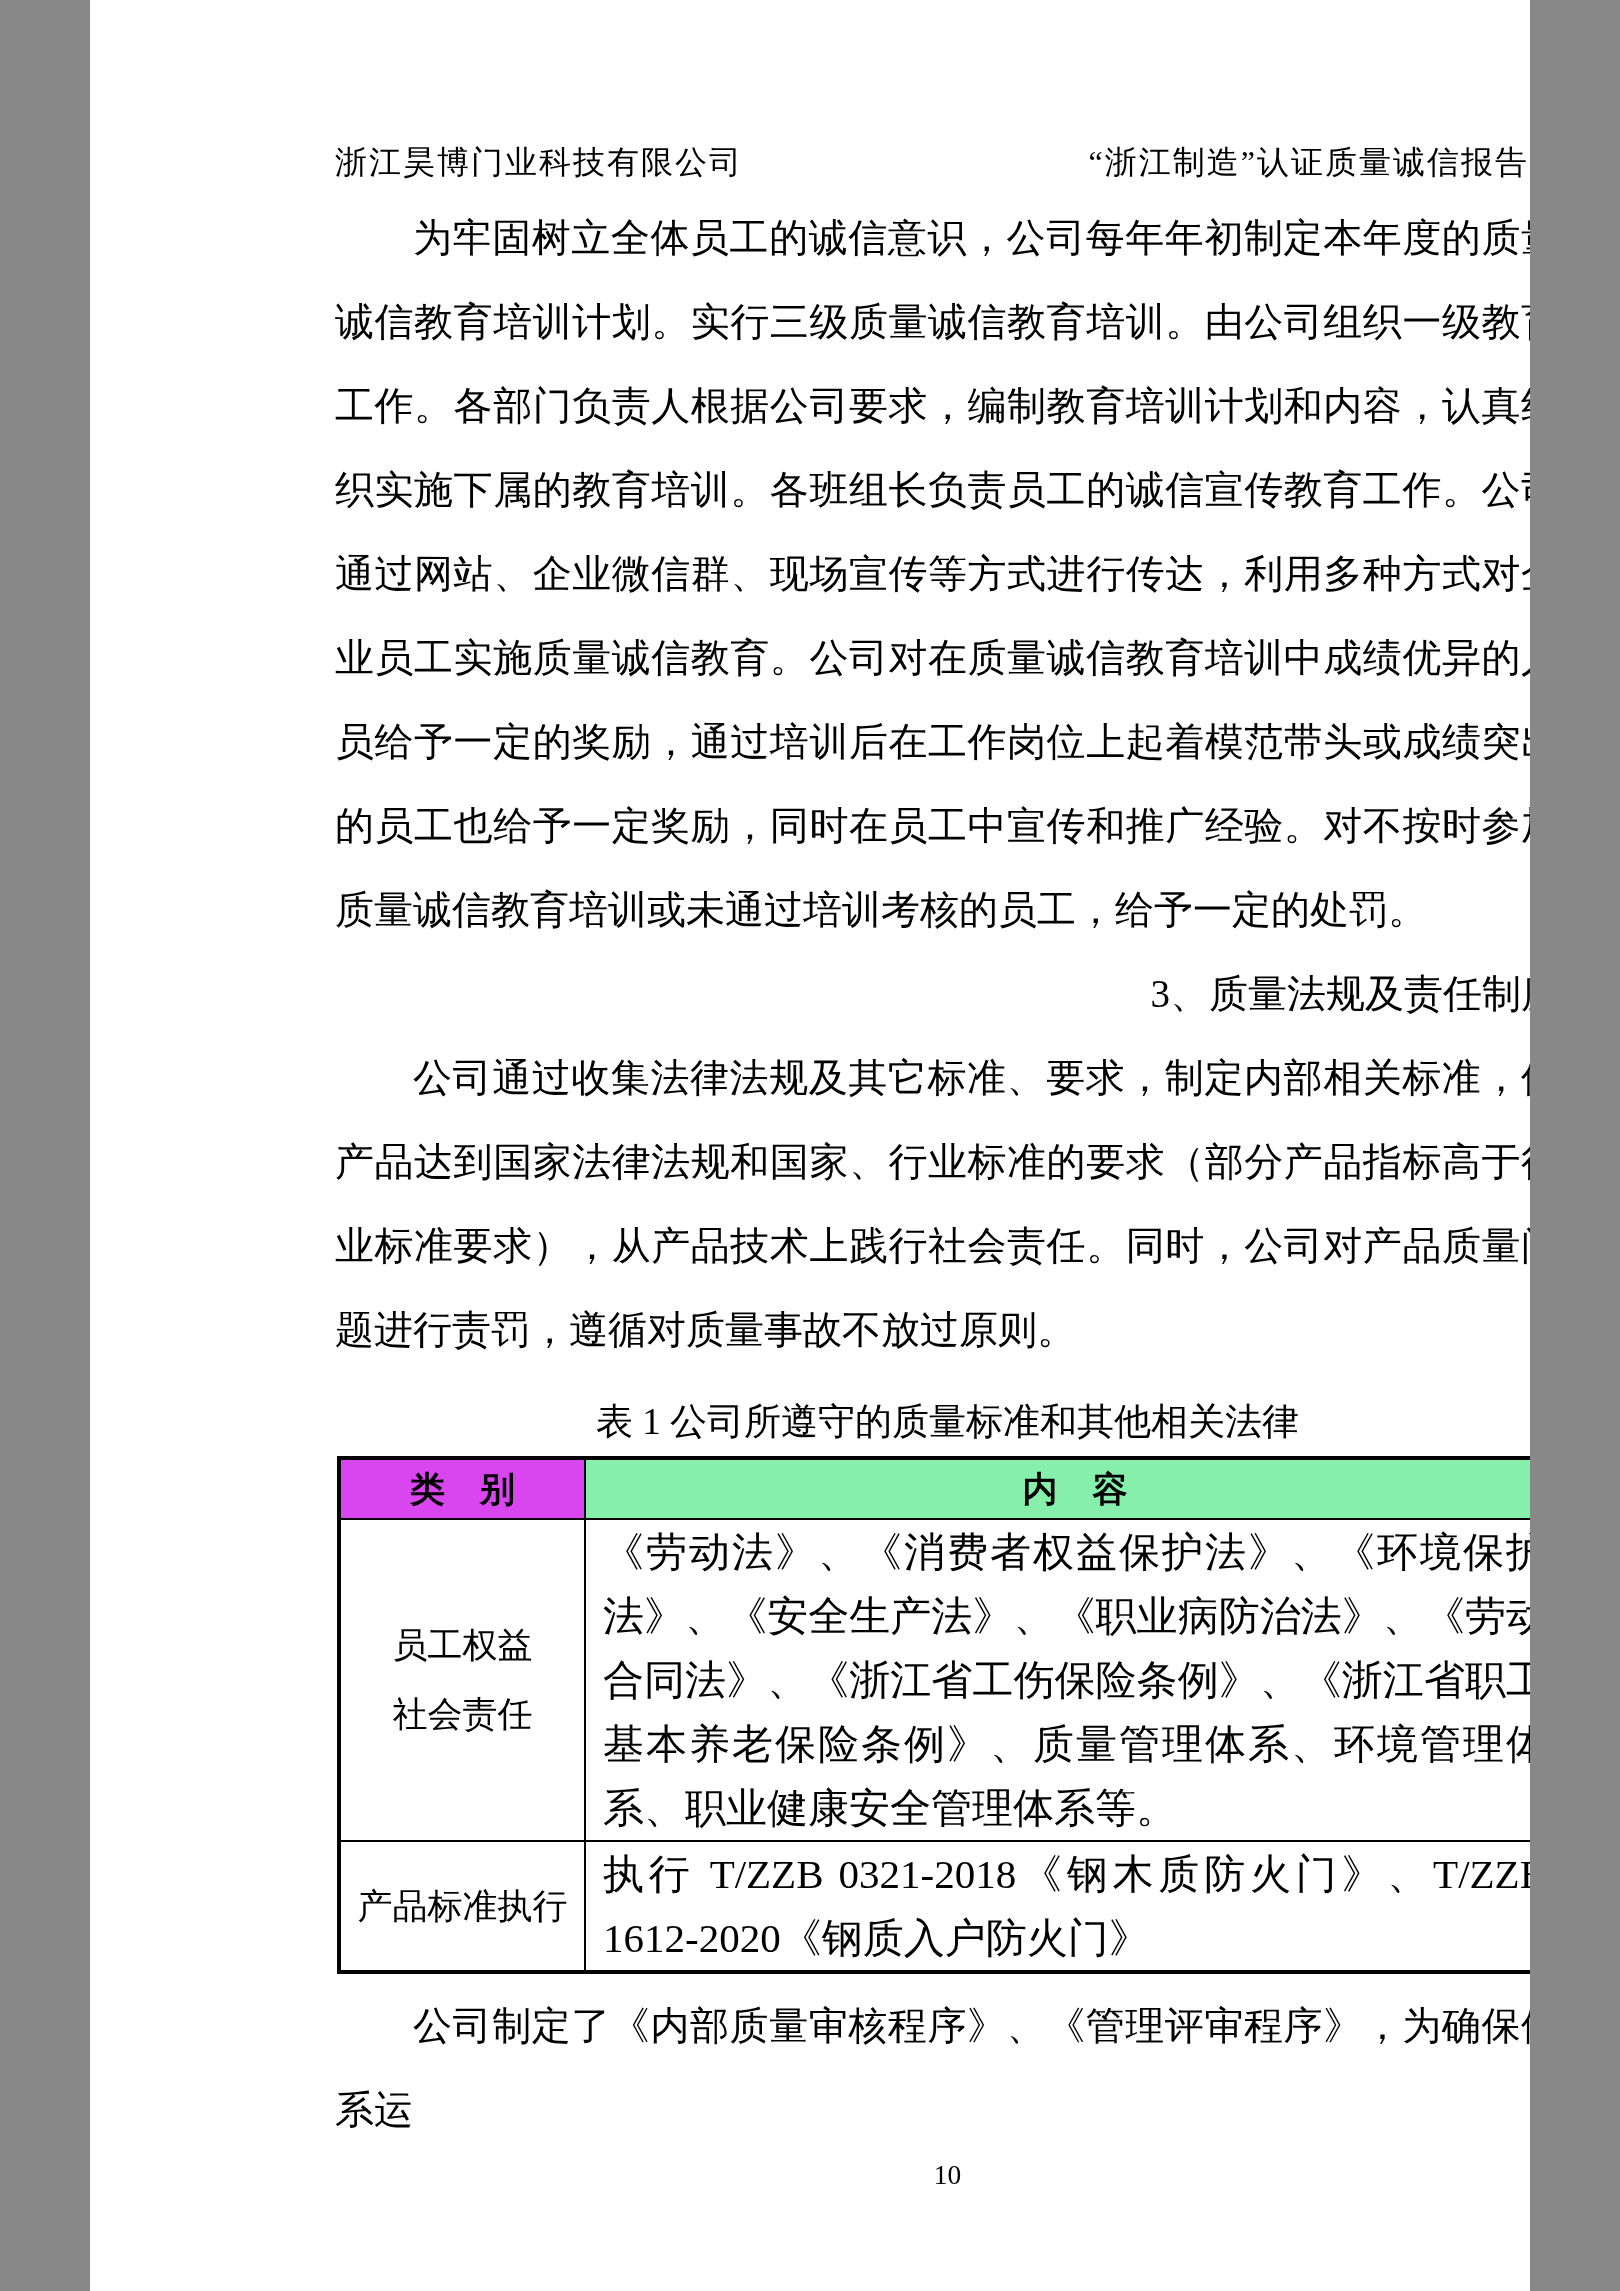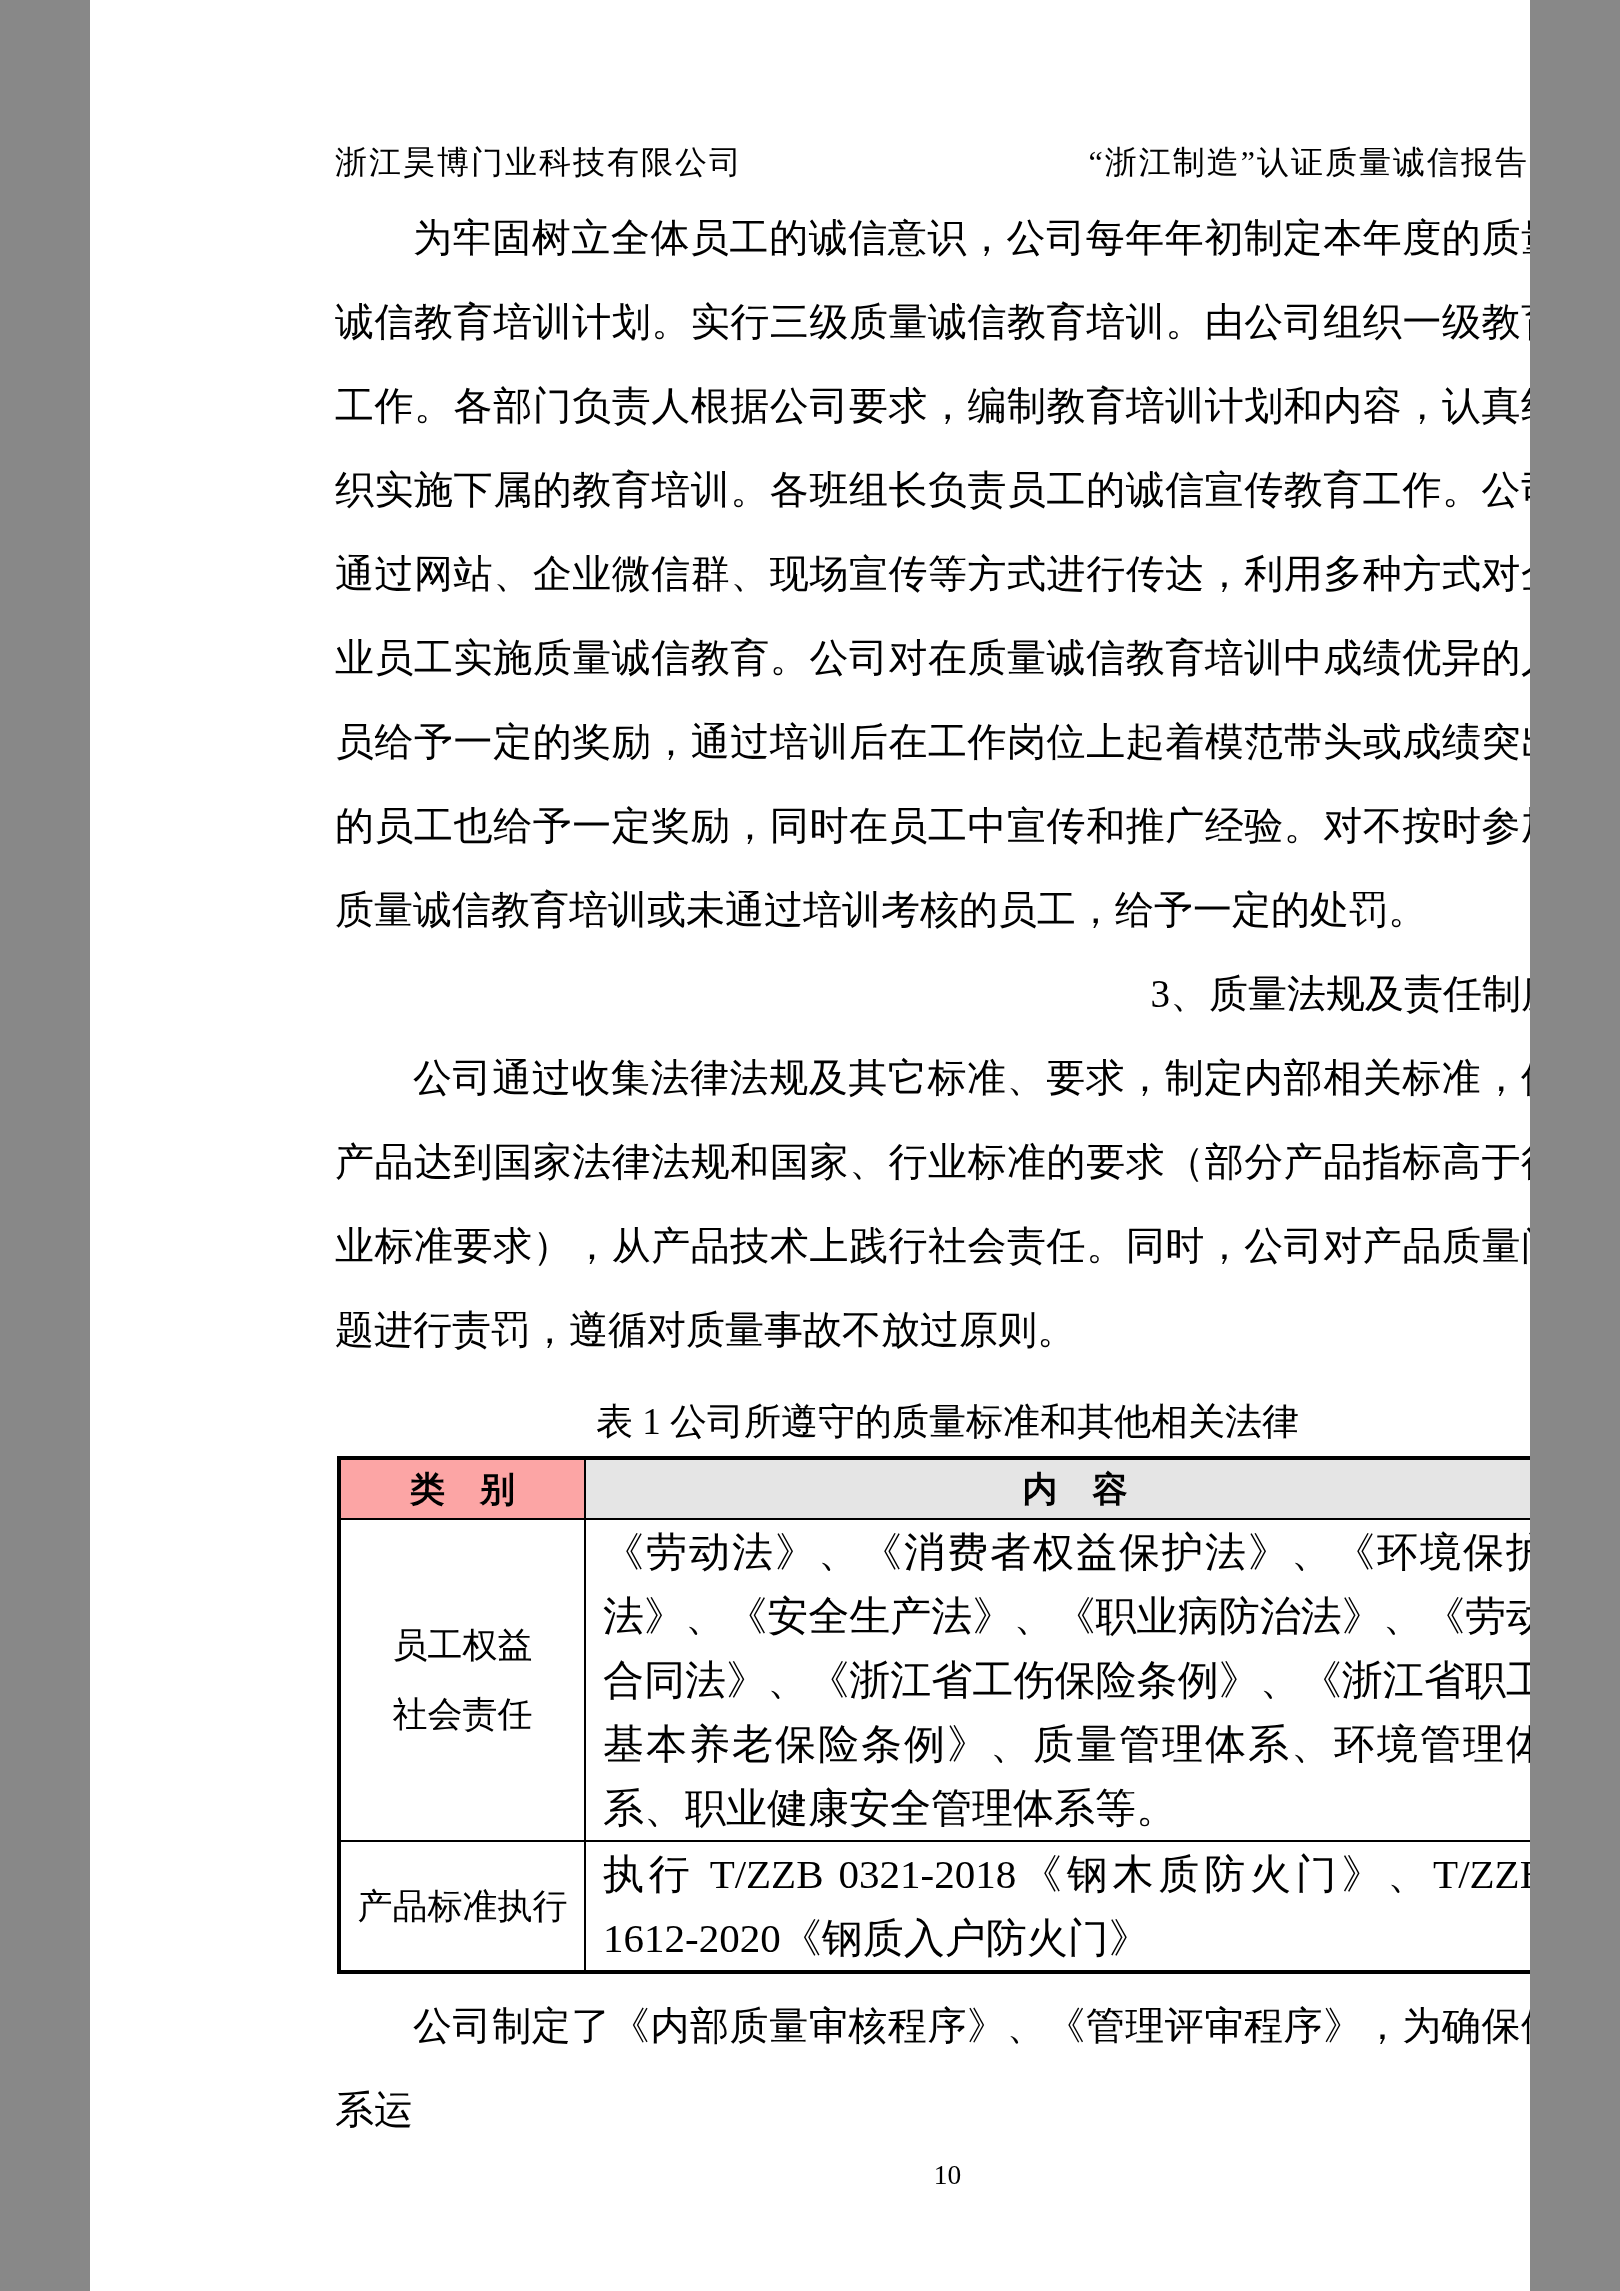--- a/index.html
+++ b/index.html
@@ -106,22 +106,22 @@
 
     <div class="caption">表 1 公司所遵守的质量标准和其他相关法律</div>
 
     <table class="std">
       <colgroup>
           <col class="c1">
           <col>
         </colgroup>
       <thead>
         <tr>
-          <th class="hdr" style="background-color: #fca5a5;">类　别</th>
-          <th class="hdr" style="background-color: #e5e5e5;">内　容</th>
+          <th class="hdr" style="background-color: #d946ef;">类　别</th>
+          <th class="hdr" style="background-color: #86efac;">内　容</th>
         </tr>
       </thead>
       <tbody>
         <tr class="r1">
           <td class="cat">
             <div>员工权益</div>
             <div>社会责任</div>
           </td>
           <td class="cnt">《劳动法》、《消费者权益保护法》、《环境保护法》、《安全生产法》、《职业病防治法》、《劳动合同法》、《浙江省工伤保险条例》、《浙江省职工基本养老保险条例》、质量管理体系、环境管理体系、职业健康安全管理体系等。</td>
         </tr>

